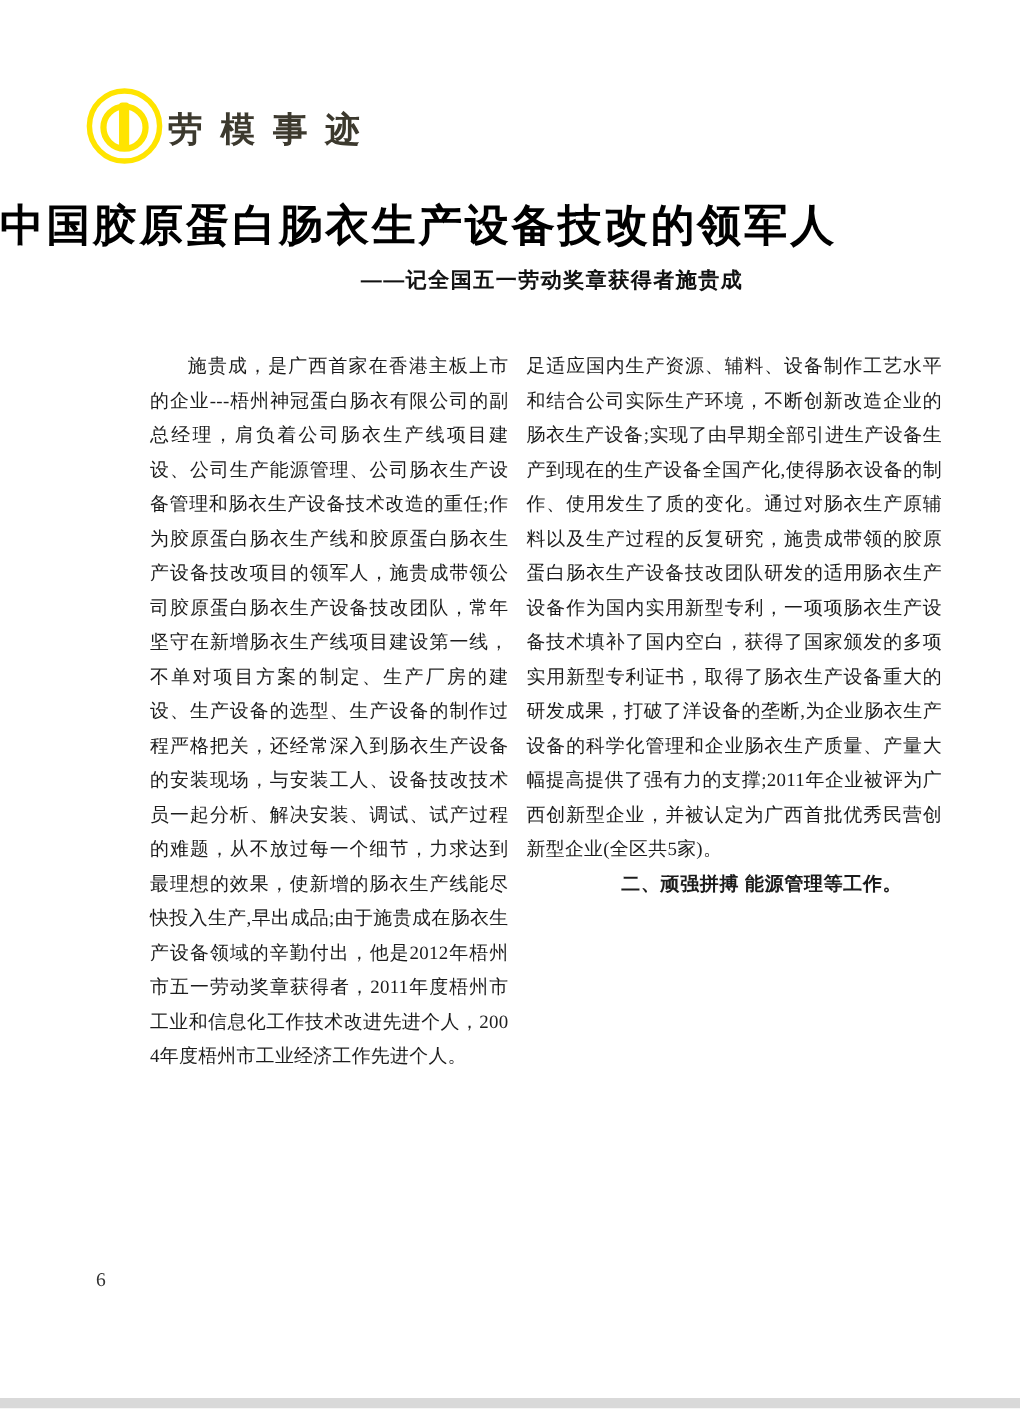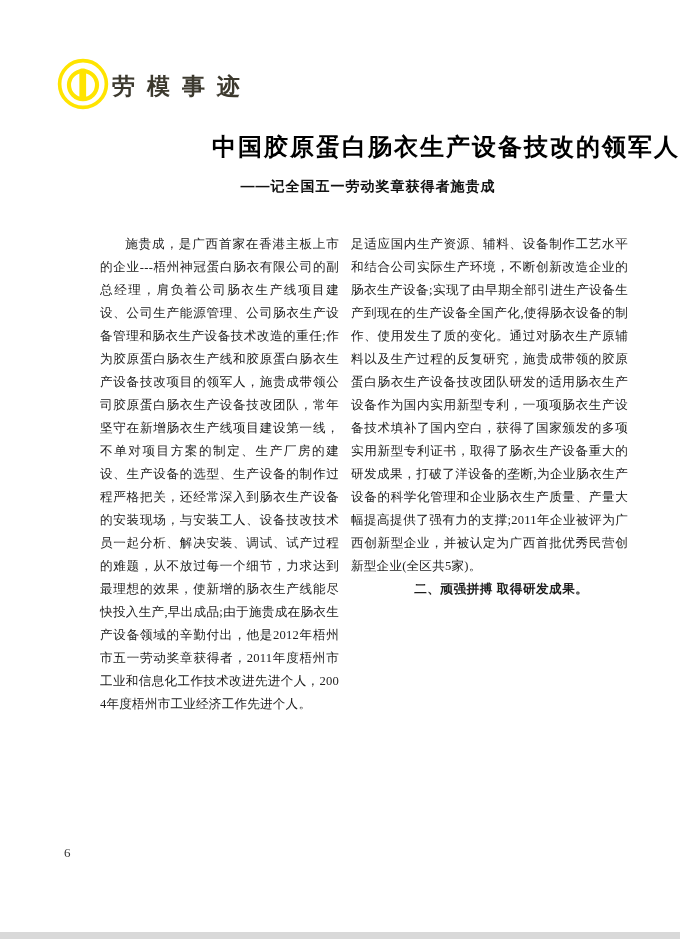--- a/index.html
+++ b/index.html
@@ -26,22 +26,22 @@
     font-size: 23px; font-weight: bold;
     letter-spacing: 12px;
     color: #3c392e;
     font-family: "Liberation Serif", serif;
     padding-top: 4px;
     white-space: nowrap;
   }
   
   .title {
     position: absolute; top: 131px; left: 0;
-    width: 680px; text-align: right;
-    font-size: 24px; font-weight: bold;
+    width: 680px; text-align: left;
+    font-size: 29px; font-weight: bold;
     letter-spacing: 2px;
     color: #000;
     font-family: "Liberation Sans", sans-serif;
     margin: 0;
   }
   .subtitle {
     position: absolute; top: 178px; left: 0;
     width: 680px; text-align: center;
     font-size: 14px; font-weight: bold;
     letter-spacing: 1px;
@@ -97,19 +97,19 @@
 
 <h1 class="title">中国胶原蛋白肠衣生产设备技改的领军人</h1>
 <h2 class="subtitle">——记全国五一劳动奖章获得者施贵成</h2>
 
 <div class="columns">
   <div class="column">
       <p class=" indent">施贵成，是广西首家在香港主板上市的企业---梧州神冠蛋白肠衣有限公司的副总经理，肩负着公司肠衣生产线项目建设、公司生产能源管理、公司肠衣生产设备管理和肠衣生产设备技术改造的重任;作为胶原蛋白肠衣生产线和胶原蛋白肠衣生产设备技改项目的领军人，施贵成带领公司胶原蛋白肠衣生产设备技改团队，常年坚守在新增肠衣生产线项目建设第一线，不单对项目方案的制定、生产厂房的建设、生产设备的选型、生产设备的制作过程严格把关，还经常深入到肠衣生产设备的安装现场，与安装工人、设备技改技术员一起分析、解决安装、调试、试产过程的难题，从不放过每一个细节，力求达到最理想的效果，使新增的肠衣生产线能尽快投入生产,早出成品;由于施贵成在肠衣生产设备领域的辛勤付出，他是2012年梧州市五一劳动奖章获得者，2011年度梧州市工业和信息化工作技术改进先进个人，2004年度梧州市工业经济工作先进个人。</p>
     </div>
   <div class="column">
       <p class="">足适应国内生产资源、辅料、设备制作工艺水平和结合公司实际生产环境，不断创新改造企业的肠衣生产设备;实现了由早期全部引进生产设备生产到现在的生产设备全国产化,使得肠衣设备的制作、使用发生了质的变化。通过对肠衣生产原辅料以及生产过程的反复研究，施贵成带领的胶原蛋白肠衣生产设备技改团队研发的适用肠衣生产设备作为国内实用新型专利，一项项肠衣生产设备技术填补了国内空白，获得了国家颁发的多项实用新型专利证书，取得了肠衣生产设备重大的研发成果，打破了洋设备的垄断,为企业肠衣生产设备的科学化管理和企业肠衣生产质量、产量大幅提高提供了强有力的支撑;2011年企业被评为广西创新型企业，并被认定为广西首批优秀民营创新型企业(全区共5家)。</p>
-      <p class="heading indent">二、顽强拼搏 取得研发成果。</p>
+      <p class="heading indent">二、顽强拼搏 能源管理等工作。</p>
     </div>
 </div>
 
 <div class="page-number">6</div>
 
 <div class="page-edge-bottom"></div>
 
 </body></html>

